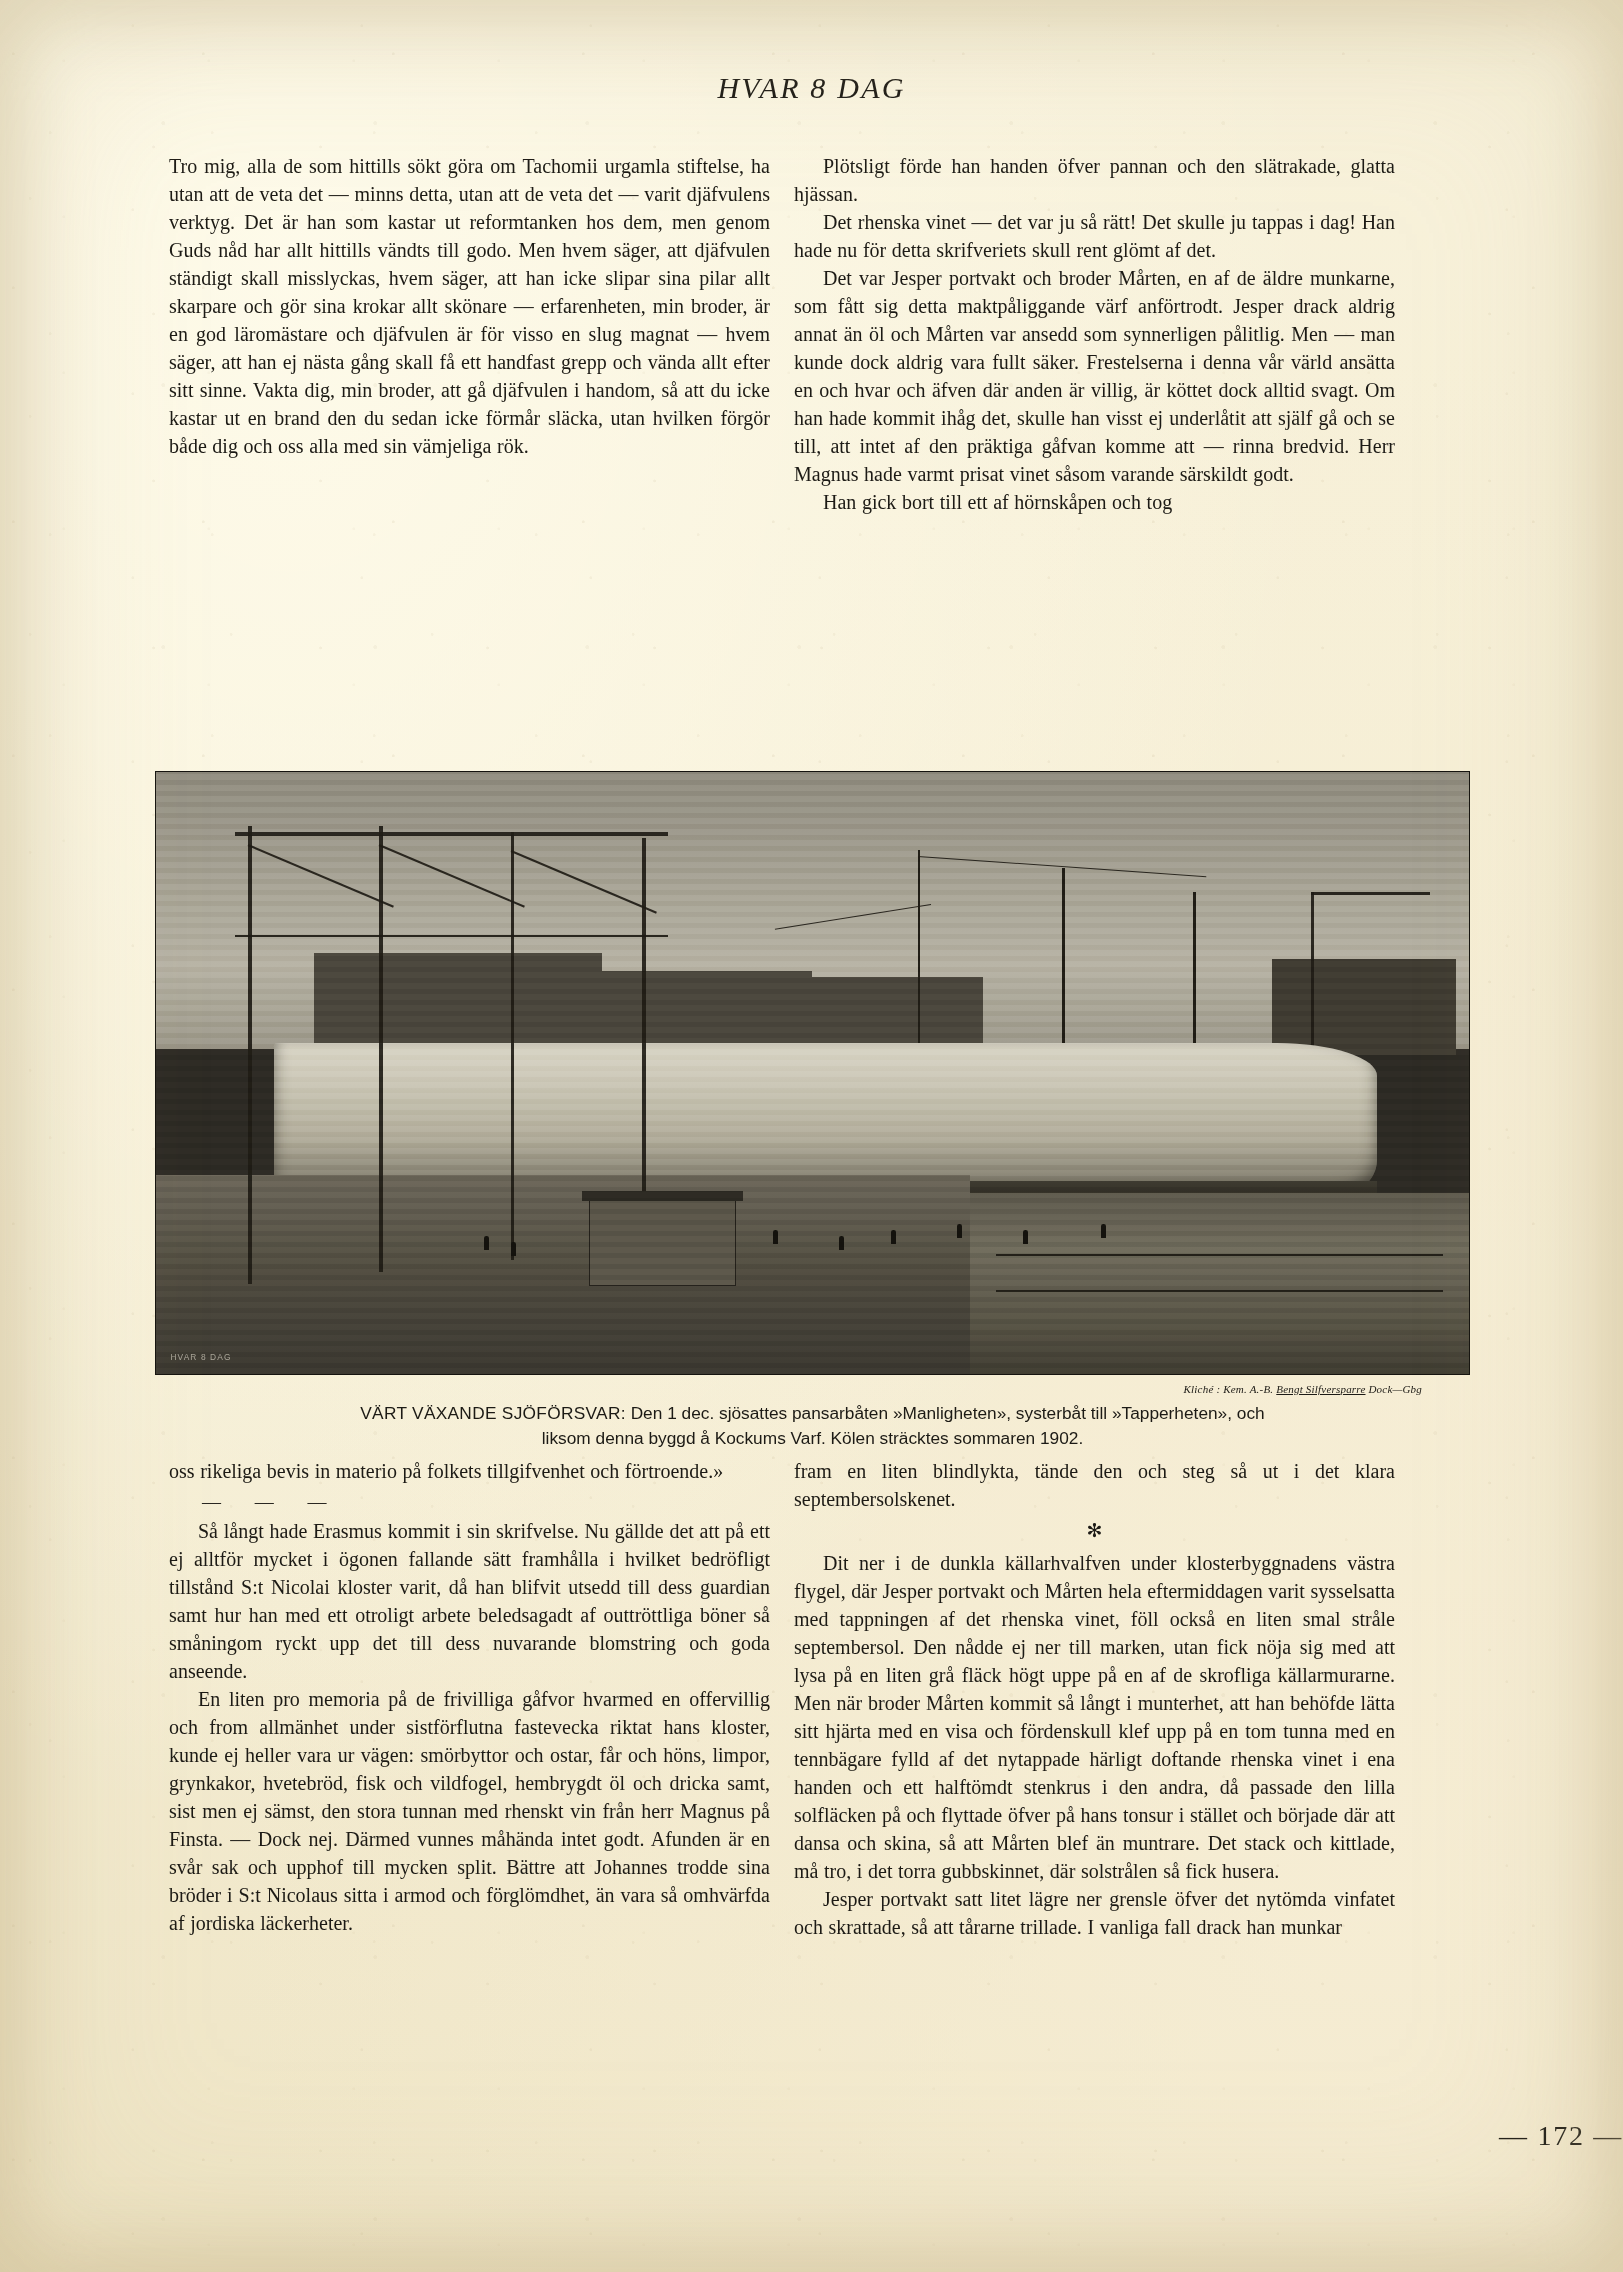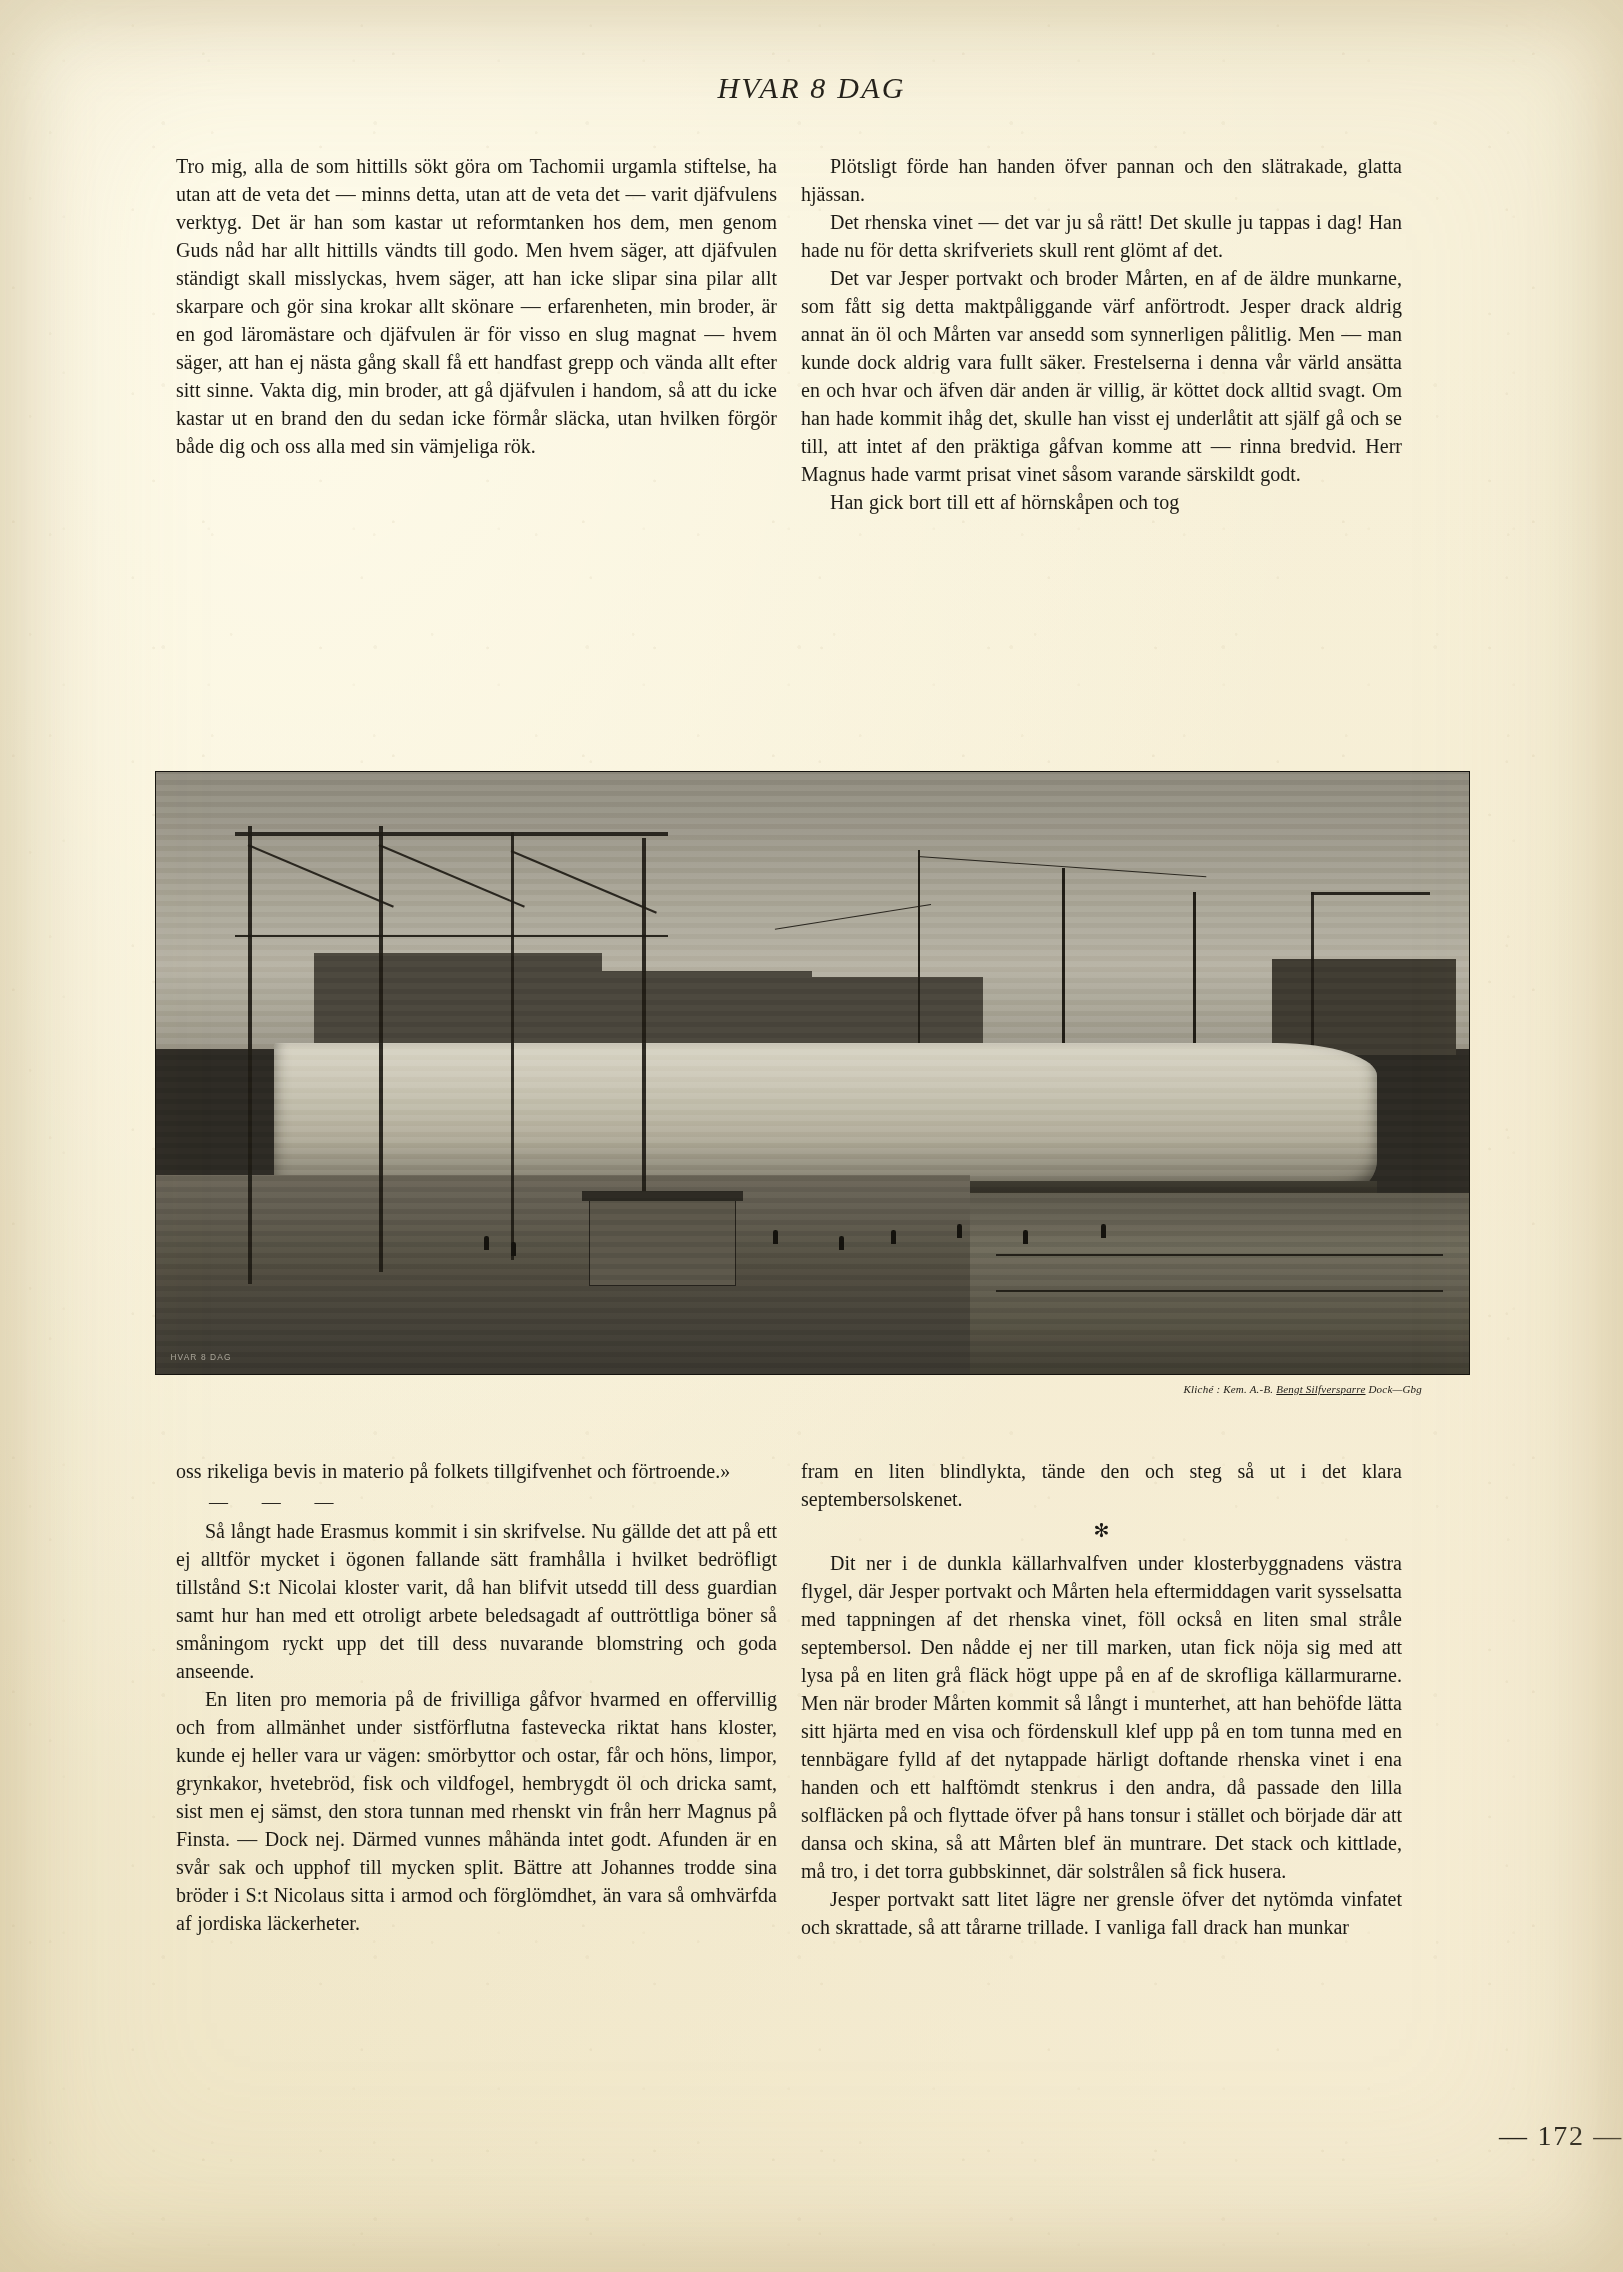--- a/index.html
+++ b/index.html
@@ -58,21 +58,21 @@
     text-align: center;
     font-style: italic;
     font-size: 30px;
     letter-spacing: 2.2px;
     font-family: "Liberation Serif", "DejaVu Serif", serif;
   }
 
   
   .cols {
     position: absolute;
-    left: 176px;
+    left: 169px;
     width: 1258px;
     display: flex;
     gap: 24px;
   }
   .cols > .col { width: 601px; }
 
   #cols-top { top: 152px; }
   #cols-bottom { top: 1457px; }
 
   p.body {
@@ -309,20 +309,24 @@
       <div class="figurine" style="left:66%;top:76%;"></div>
       <div class="figurine" style="left:72%;top:75%;"></div>
 
       <div class="plate-mark">HVAR 8 DAG</div>
 
       <div class="grainfx"></div>
     </div>
 
     <div id="credit"><span>Kliché : Kem. A.-B. </span><u>Bengt Silfversparre</u><span> Dock—Gbg</span></div>
 
+    <div id="caption">
+      <span class="cap-head">VÄRT VÄXANDE SJÖFÖRSVAR:</span><span> Den 1 dec. sjösattes pansarbåten »Manligheten», systerbåt till »Tapperheten», och</span><br>
+      <span>liksom denna byggd å Kockums Varf.  Kölen sträcktes sommaren 1902.</span>
+    </div>
 
   </div>
 
   <div class="cols" id="cols-bottom">
 
     <div class="col">
       <p class="body noindent">oss rikeliga bevis in materio på folkets tillgifvenhet och förtroende.»</p>
 
       <div class="rule-dashes">— — —</div>
 

